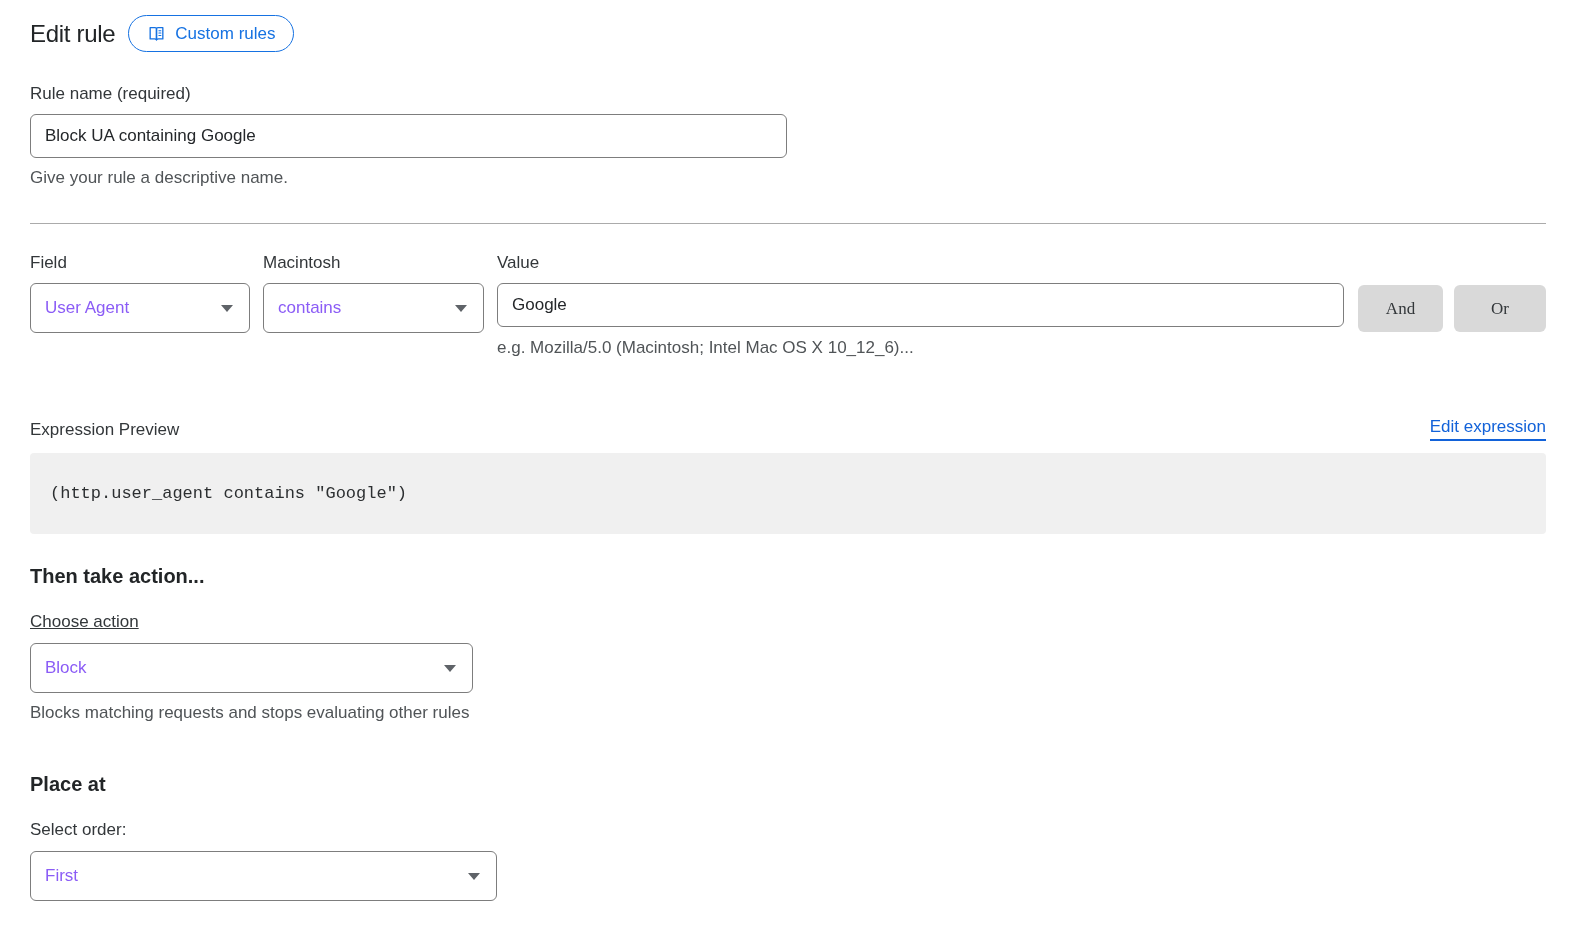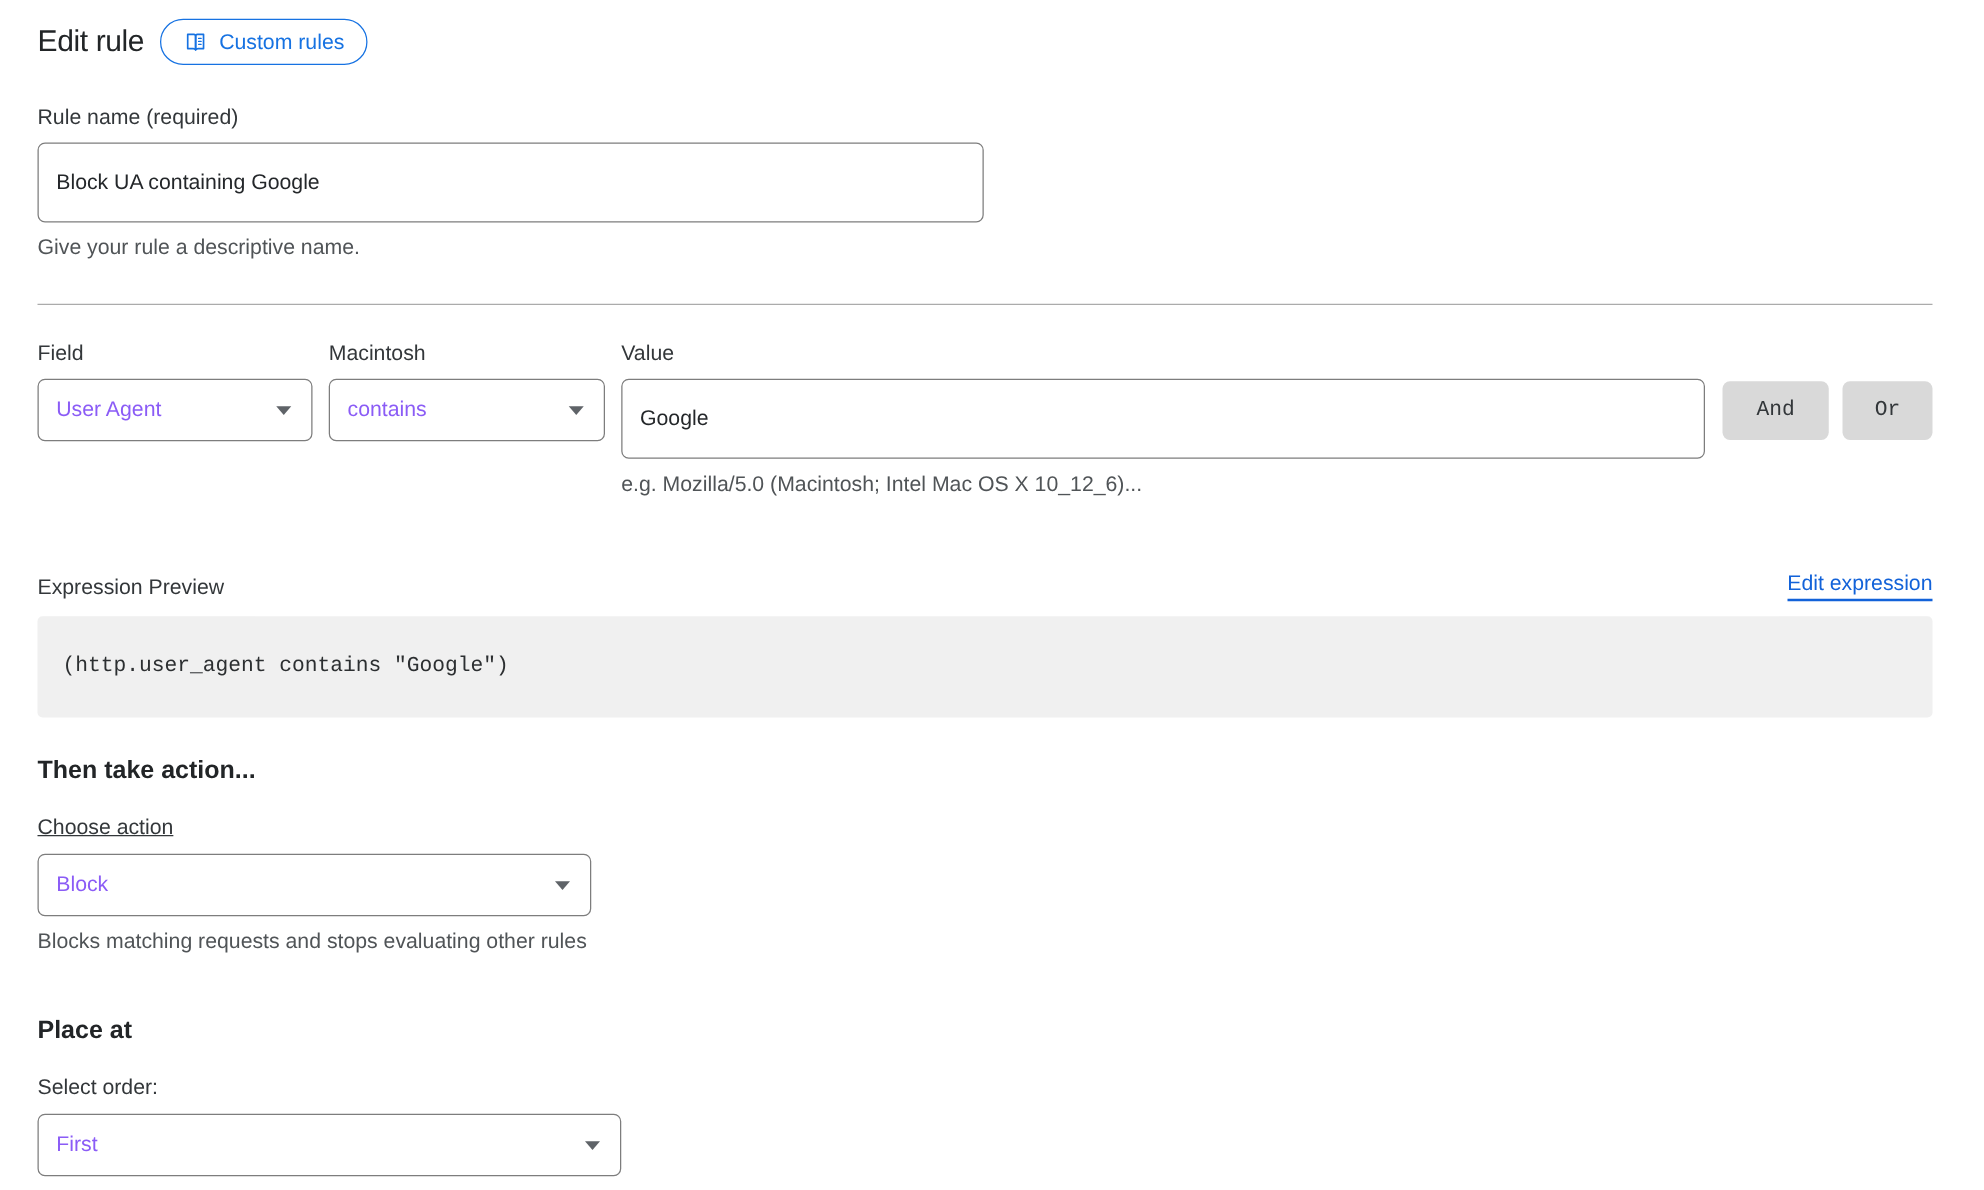--- a/index.html
+++ b/index.html
@@ -39,21 +39,21 @@
     cursor: pointer;
   }
   .pill svg { display: block; }
 
   
   .field-label { font-size: 17px; color: #33373a; line-height: 22px; }
   .help-text { font-size: 17px; color: #505457; line-height: 22px; }
 
   
   .text-input {
-    height: 64px;
+    height: 44px;
     border: 1px solid #7d7d7d;
     border-radius: 6px;
     padding: 0 14px;
     font-size: 17px;
     font-family: inherit;
     color: #24272a;
     background: #fff;
     outline: none;
     display: block;
   }
@@ -102,27 +102,27 @@
   .value-col { flex: 1 1 auto; margin-right: 14px; min-width: 0; }
   .value-input { width: 100%; }
   .value-help { margin-top: 10px; }
   .btn {
     height: 47px;
     margin-top: 2px;
     background: #d9d9d9;
     border: none;
     border-radius: 6px;
     font-size: 17px;
-    font-family: Liberation Mono, monospace;
+    font-family: Liberation Serif, serif;
     color: #33373a;
     cursor: pointer;
     flex: none;
   }
   .btn-and { width: 85px; margin-right: 11px; }
-  .btn-or { width: 72px; }
+  .btn-or { width: 92px; }
 
   
   .preview-head {
     display: flex;
     justify-content: space-between;
     align-items: flex-end;
     margin-top: 57px;
   }
   .edit-link {
     color: #1262d9;

